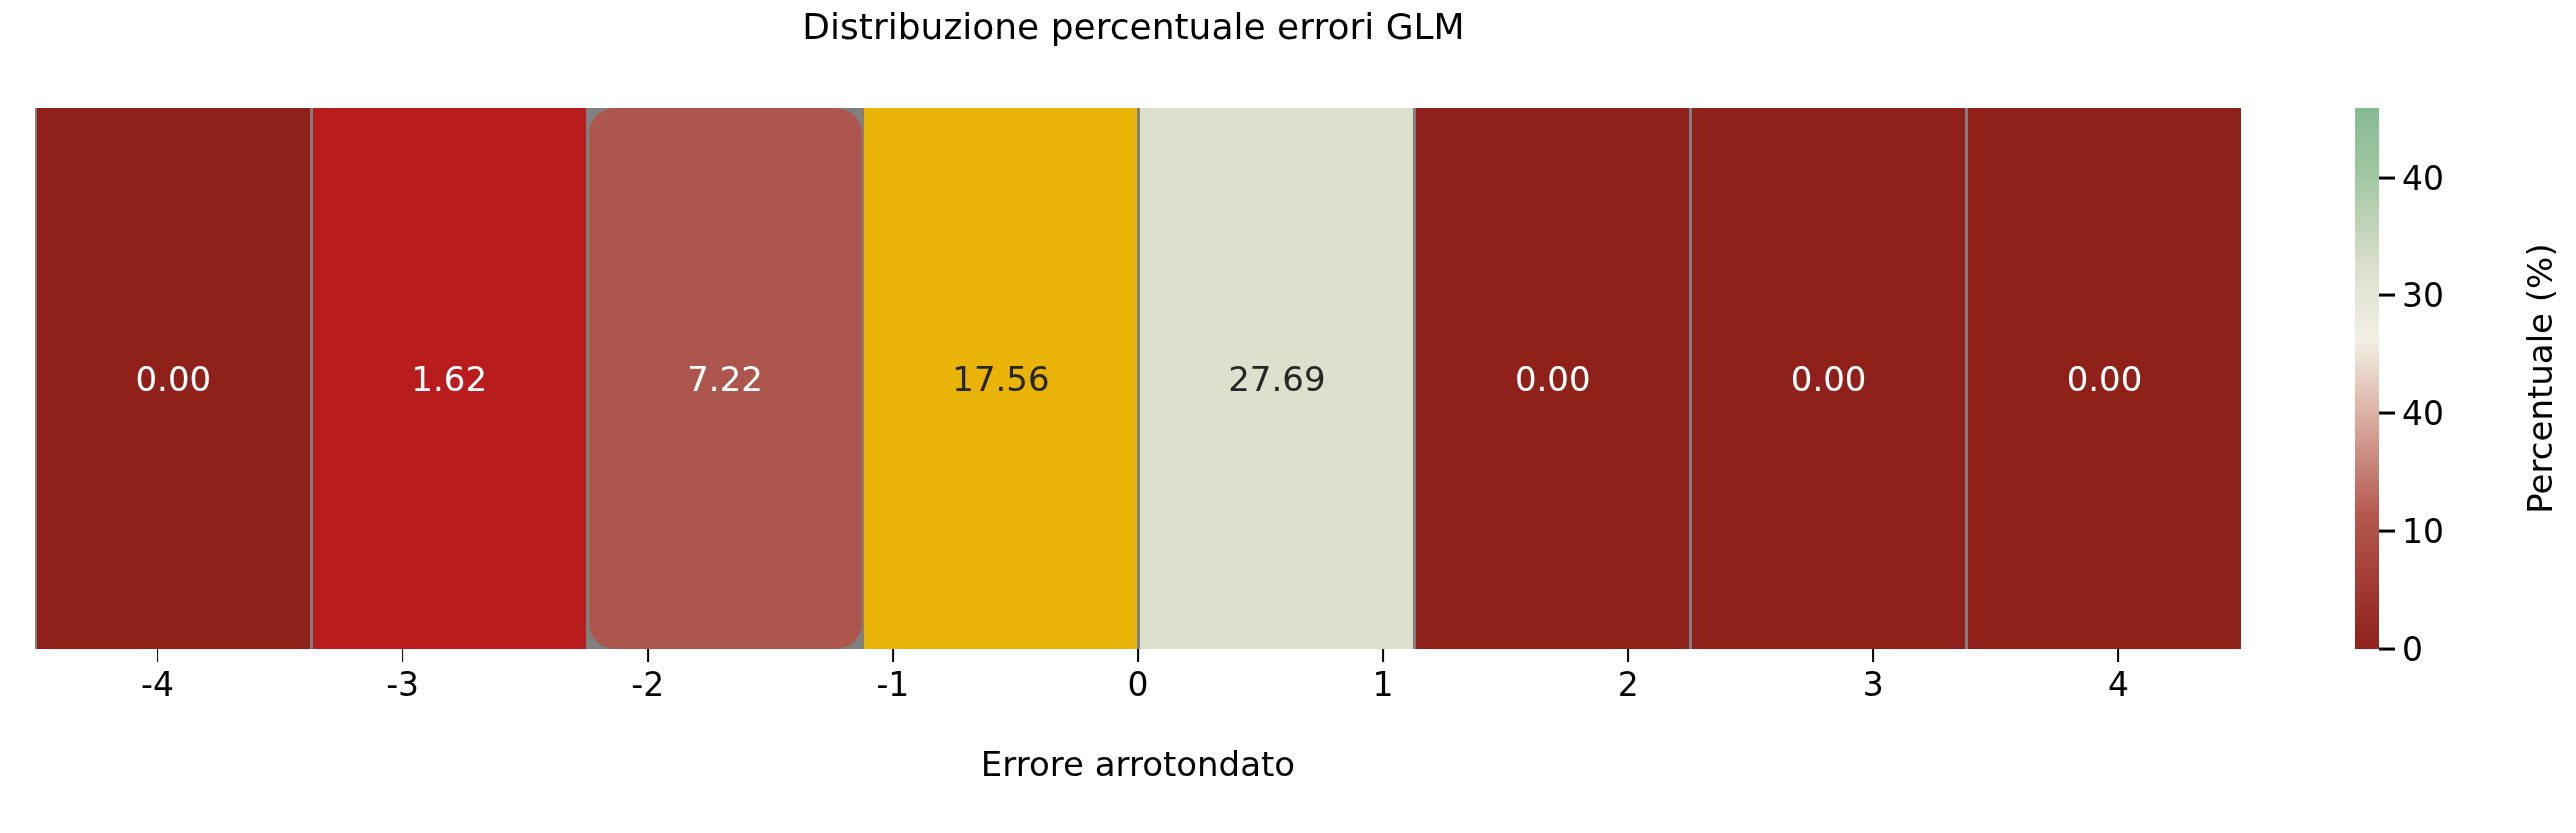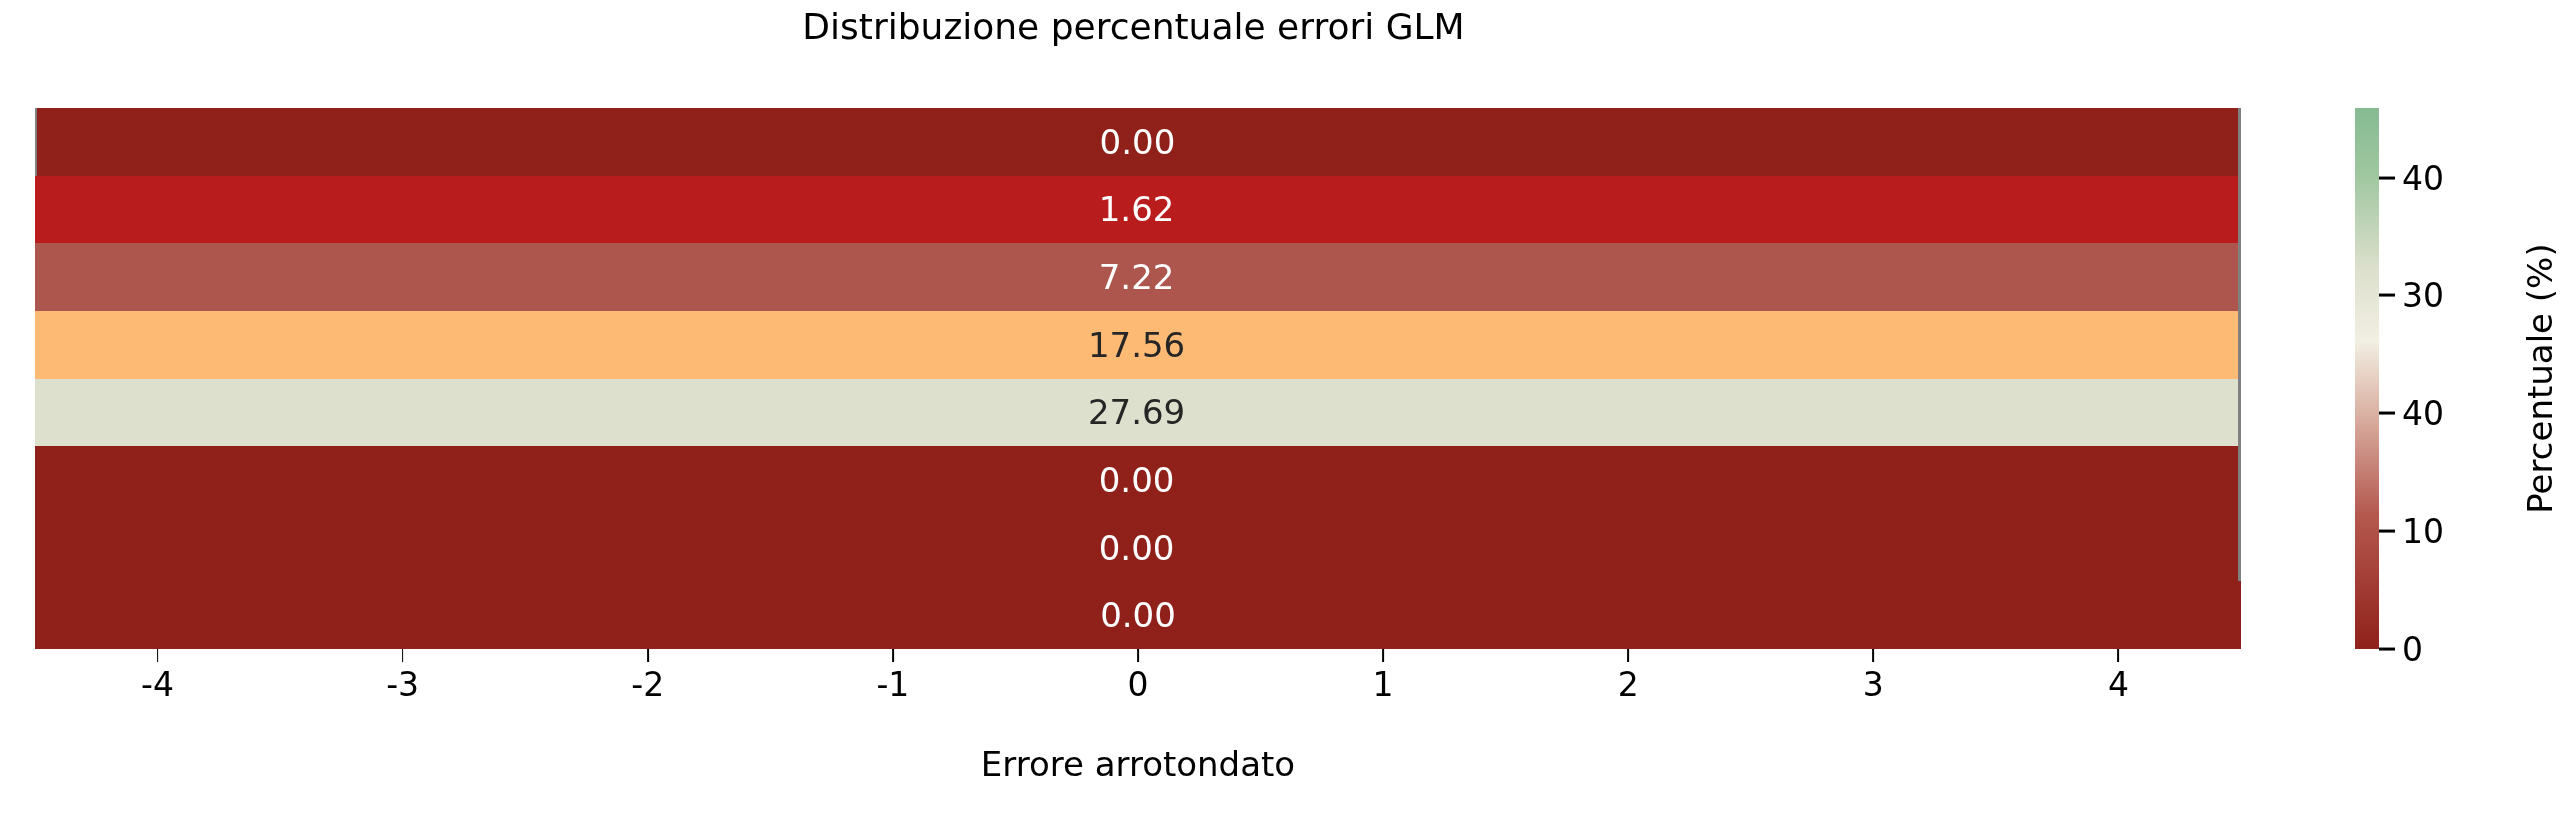--- a/index.html
+++ b/index.html
@@ -46,21 +46,21 @@
     height: 541px;
     background: #808080;
     box-sizing: border-box;
   }
   #heatmap-cells {
     position: absolute;
     left: 0; top: 0;
     width: 100%;
     height: 100%;
     display: flex;
-    flex-direction: column;
+    flex-direction: row;
   }
   .hm-cell {
     position: relative;
     flex: 1 1 0;
     height: 100%;
     margin-right: 2.9px;
     display: flex;
     align-items: center;
     justify-content: center;
     box-sizing: border-box;
@@ -182,24 +182,24 @@
   <div id="chart-title">Distribuzione percentuale errori GLM</div>
 
   <div id="heatmap-area">
     <div id="heatmap-cells">
         <div class="hm-cell" style="background: rgb(143, 33, 26);">
           <span class="hm-value" style="color: rgb(255, 255, 255);">0.00</span>
         </div>
         <div class="hm-cell" style="background: #b91c1c;">
           <span class="hm-value" style="color: rgb(255, 255, 255);">1.62</span>
         </div>
-        <div class="hm-cell" style="background: rgb(173, 86, 78);">
+        <div class="hm-cell" style="background: rgb(173, 86, 78); border-radius: 26px;">
           <span class="hm-value" style="color: rgb(255, 255, 255);">7.22</span>
         </div>
-        <div class="hm-cell" style="background: #fdba74;">
+        <div class="hm-cell" style="background: #eab308;">
           <span class="hm-value" style="color: rgb(38, 38, 38);">17.56</span>
         </div>
         <div class="hm-cell" style="background: rgb(221, 224, 205);">
           <span class="hm-value" style="color: rgb(38, 38, 38);">27.69</span>
         </div>
         <div class="hm-cell" style="background: rgb(143, 33, 26);">
           <span class="hm-value" style="color: rgb(255, 255, 255);">0.00</span>
         </div>
         <div class="hm-cell" style="background: rgb(143, 33, 26);">
           <span class="hm-value" style="color: rgb(255, 255, 255);">0.00</span>

